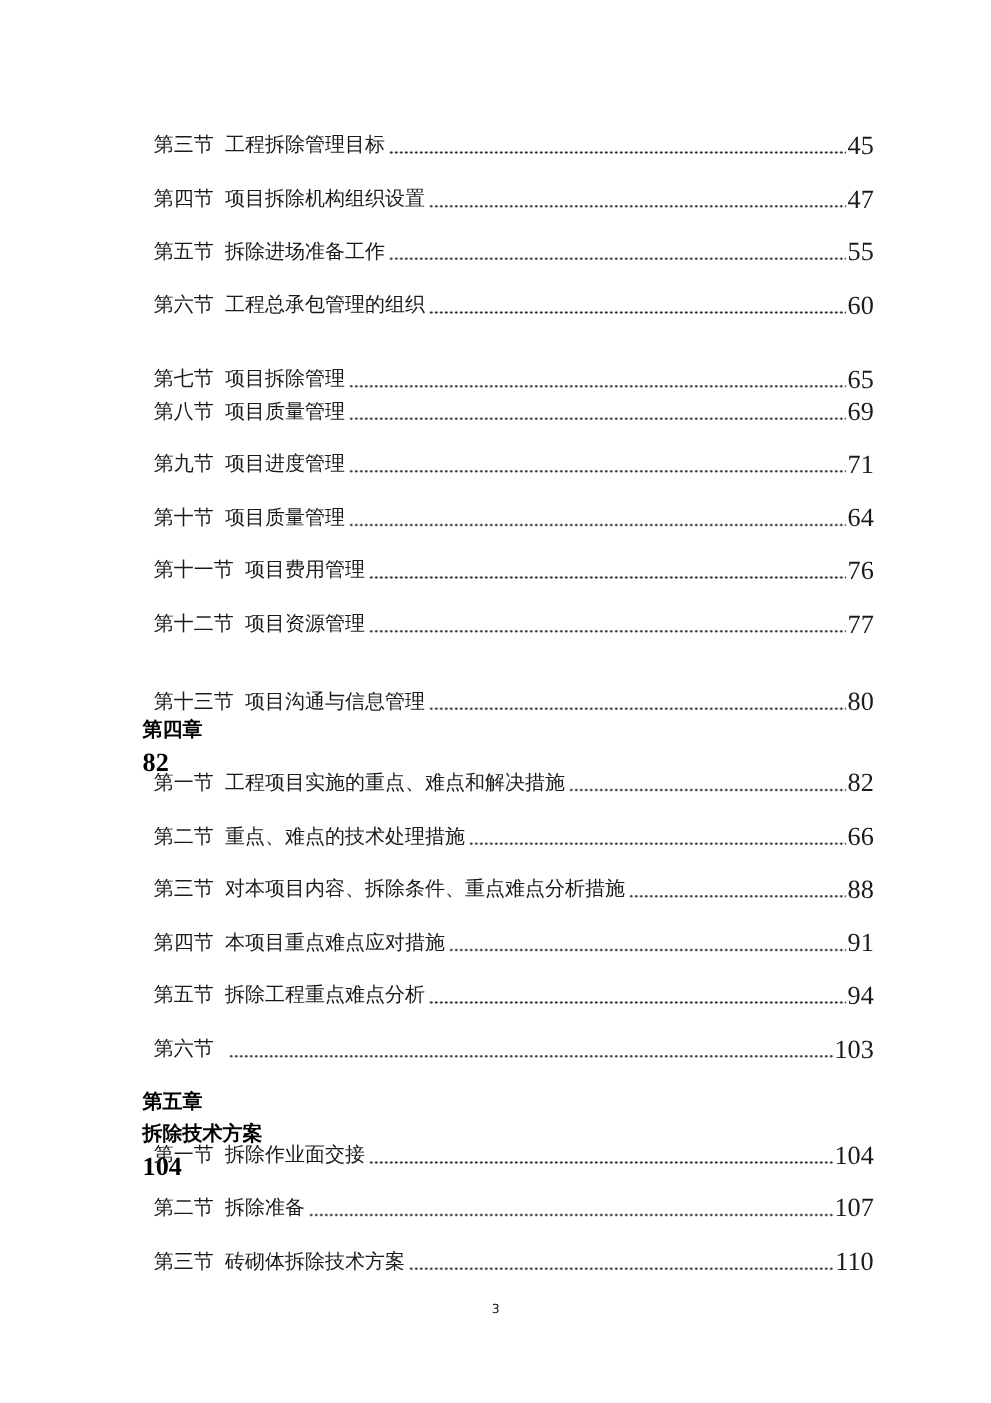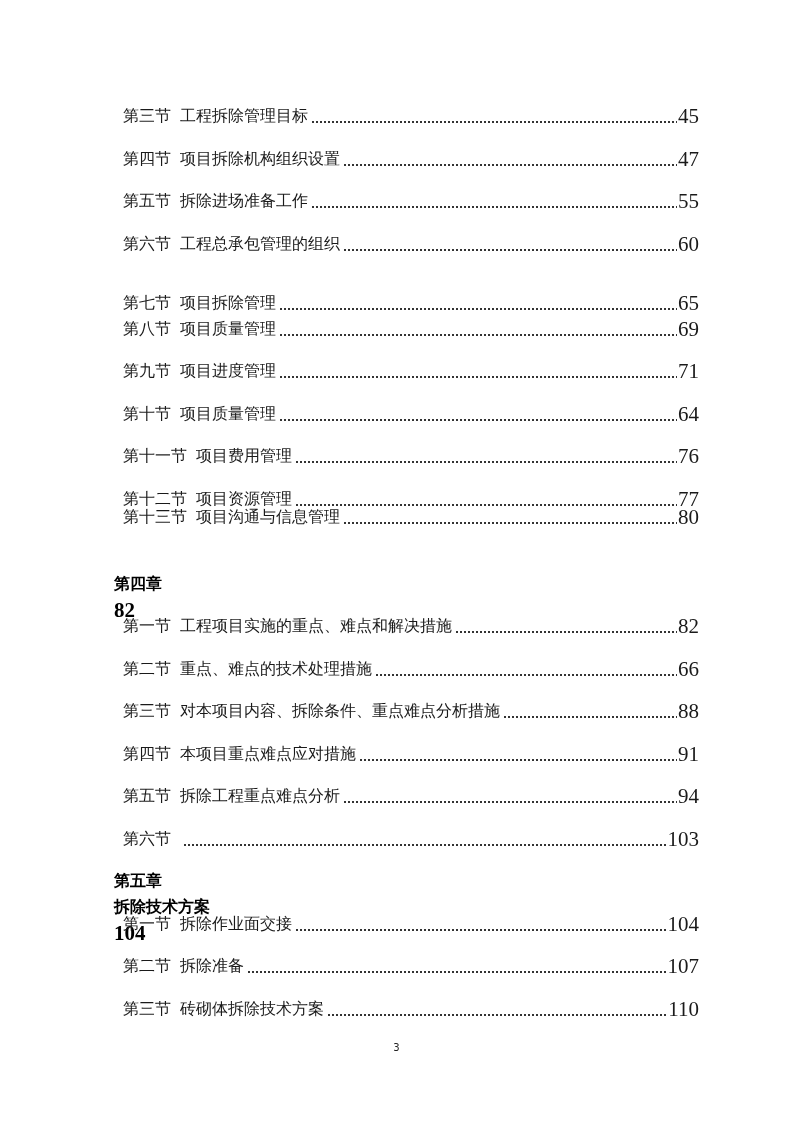--- a/index.html
+++ b/index.html
@@ -173,21 +173,21 @@
   </div>
 
   <div class="toc-row section" style="top:486px">
     <span class="toc-num">第十二节</span>
       <span class="toc-gap"></span>
       <span class="toc-title">项目资源管理</span>
       <span class="toc-leader"></span>
       <span class="toc-page">77</span>
   </div>
 
-  <div class="toc-row section" style="top:504px">
+  <div class="toc-row section" style="top:548px">
     <span class="toc-num">第十三节</span>
       <span class="toc-gap"></span>
       <span class="toc-title">项目沟通与信息管理</span>
       <span class="toc-leader"></span>
       <span class="toc-page">80</span>
   </div>
 
   <div class="toc-row chapter" style="top:571px">
     <span class="toc-num">第四章</span>
       <span class="toc-gap"></span>

